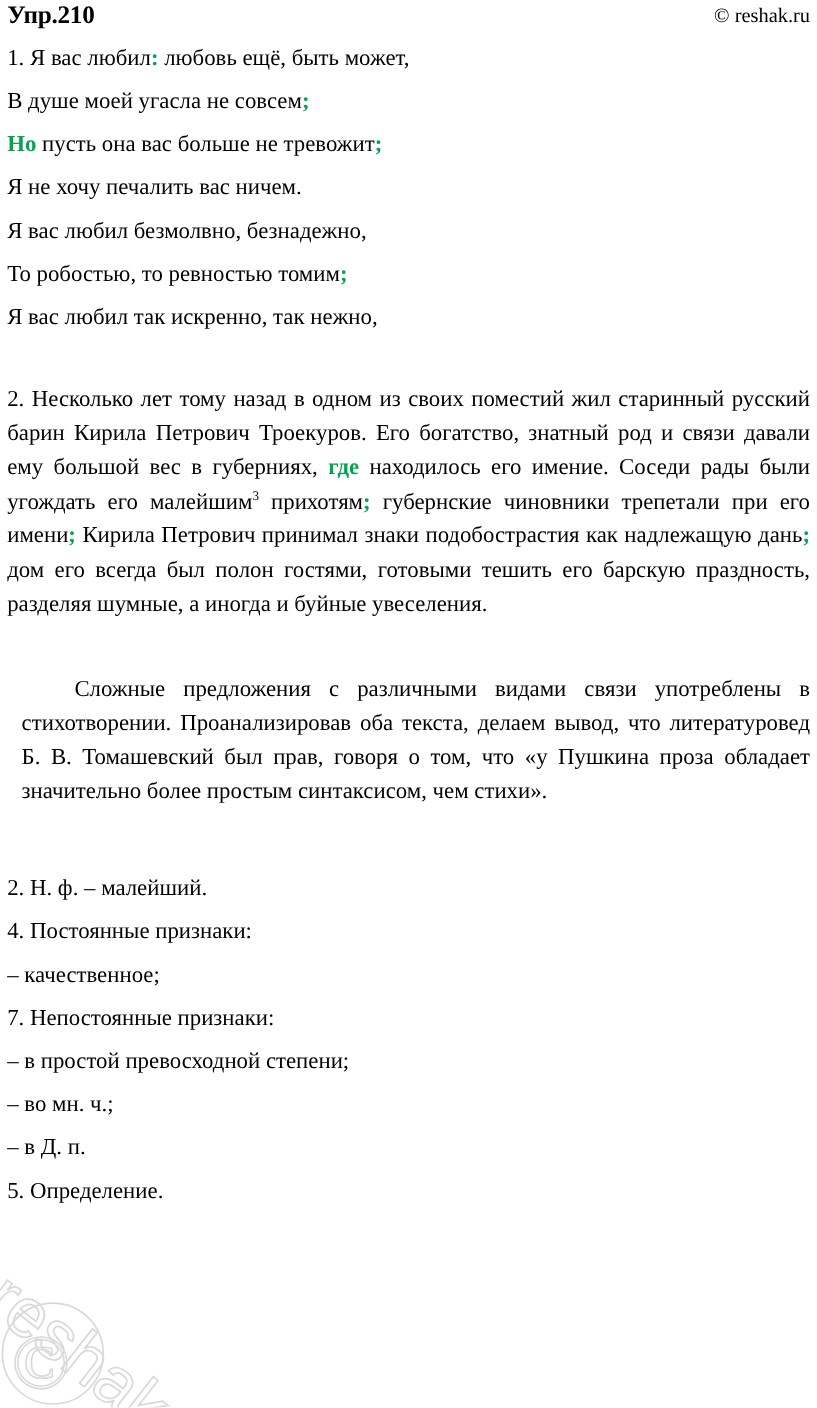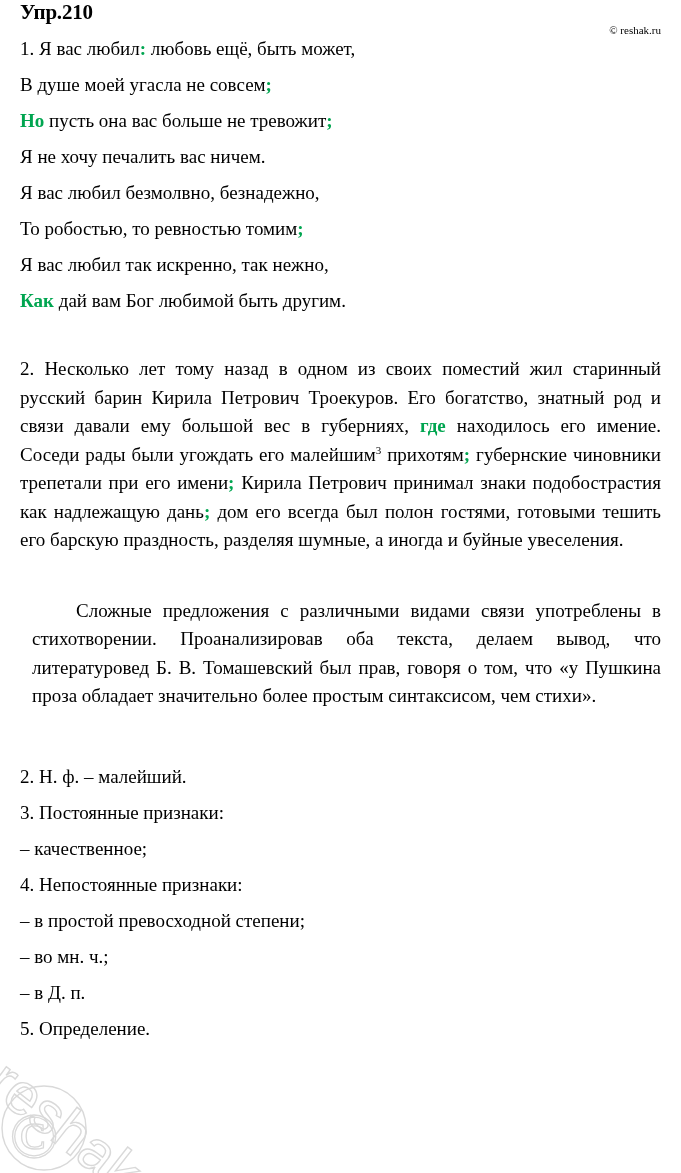--- a/index.html
+++ b/index.html
@@ -13,21 +13,21 @@
     position: relative;
     overflow: hidden;
     font-family: "Liberation Serif", "DejaVu Serif", serif;
     color: #000000;
   }
   .page {
     position: relative;
     width: 681px;
     height: 969px;
     box-sizing: border-box;
-    padding: 0 20px;
+    padding: 0 6px;
     z-index: 2;
   }
 
   
   .watermark {
     position: absolute;
     left: -18px;
     top: 1016px;
     width: 240px;
     height: 170px;
@@ -47,22 +47,22 @@
     left: 0;
     top: 0;
     font-size: 21px;
     font-weight: bold;
     letter-spacing: -0.2px;
     line-height: 24px;
   }
   .site-mark {
     position: absolute;
     right: 0;
-    top: 19px;
-    font-size: 11px;
+    top: 2px;
+    font-size: 17px;
     line-height: 22px;
     white-space: nowrap;
   }
 
   
   .poem {
     margin: 0;
     padding: 0;
   }
   .poem-line {
@@ -144,33 +144,30 @@
     </div>
     <div class="poem-line">
       <span>Я вас любил безмолвно, безнадежно,</span>
     </div>
     <div class="poem-line">
       <span>То робостью, то ревностью томим</span><span class="punct">;</span>
     </div>
     <div class="poem-line">
       <span>Я вас любил так искренно, так нежно,</span>
     </div>
-    <div class="poem-line">
-      <span class="accent">Как</span><span> дай вам Бог любимой быть другим.</span>
-    </div>
   </div>
 
   <p class="prose first-block" id="prose-excerpt"><span>2. Несколько лет тому назад в одном из своих поместий жил старинный русский барин Кирила Петрович Троекуров. Его богатство, знатный род и связи давали ему большой вес в губерниях, </span><span class="accent">где</span><span> находилось его имение. Соседи рады были угождать его малейшим</span><sup>3</sup><span> прихотям</span><span class="punct">;</span><span> губернские чиновники трепетали при его имени</span><span class="punct">;</span><span> Кирила Петрович принимал знаки подобострастия как надлежащую дань</span><span class="punct">;</span><span> дом его всегда был полон гостями, готовыми тешить его барскую праздность, разделяя шумные, а иногда и буйные увеселения.</span></p>
 
   <p class="prose conclusion">Сложные предложения с различными видами связи употреблены в стихотворении. Проанализировав оба текста, делаем вывод, что литературовед Б. В. Томашевский был прав, говоря о том, что «у Пушкина проза обладает значительно более простым синтаксисом, чем стихи».</p>
 
   <div class="analysis">
     <div class="analysis-line">2. Н. ф. – малейший.</div>
-    <div class="analysis-line">3. Постоянные признаки:</div>
+    <div class="analysis-line">4. Постоянные признаки:</div>
     <div class="analysis-line">– качественное;</div>
-    <div class="analysis-line">4. Непостоянные признаки:</div>
+    <div class="analysis-line">7. Непостоянные признаки:</div>
     <div class="analysis-line">– в простой превосходной степени;</div>
     <div class="analysis-line">– во мн. ч.;</div>
     <div class="analysis-line">– в Д. п.</div>
     <div class="analysis-line">5. Определение.</div>
   </div>
 
 </div>
 
 </body></html>

